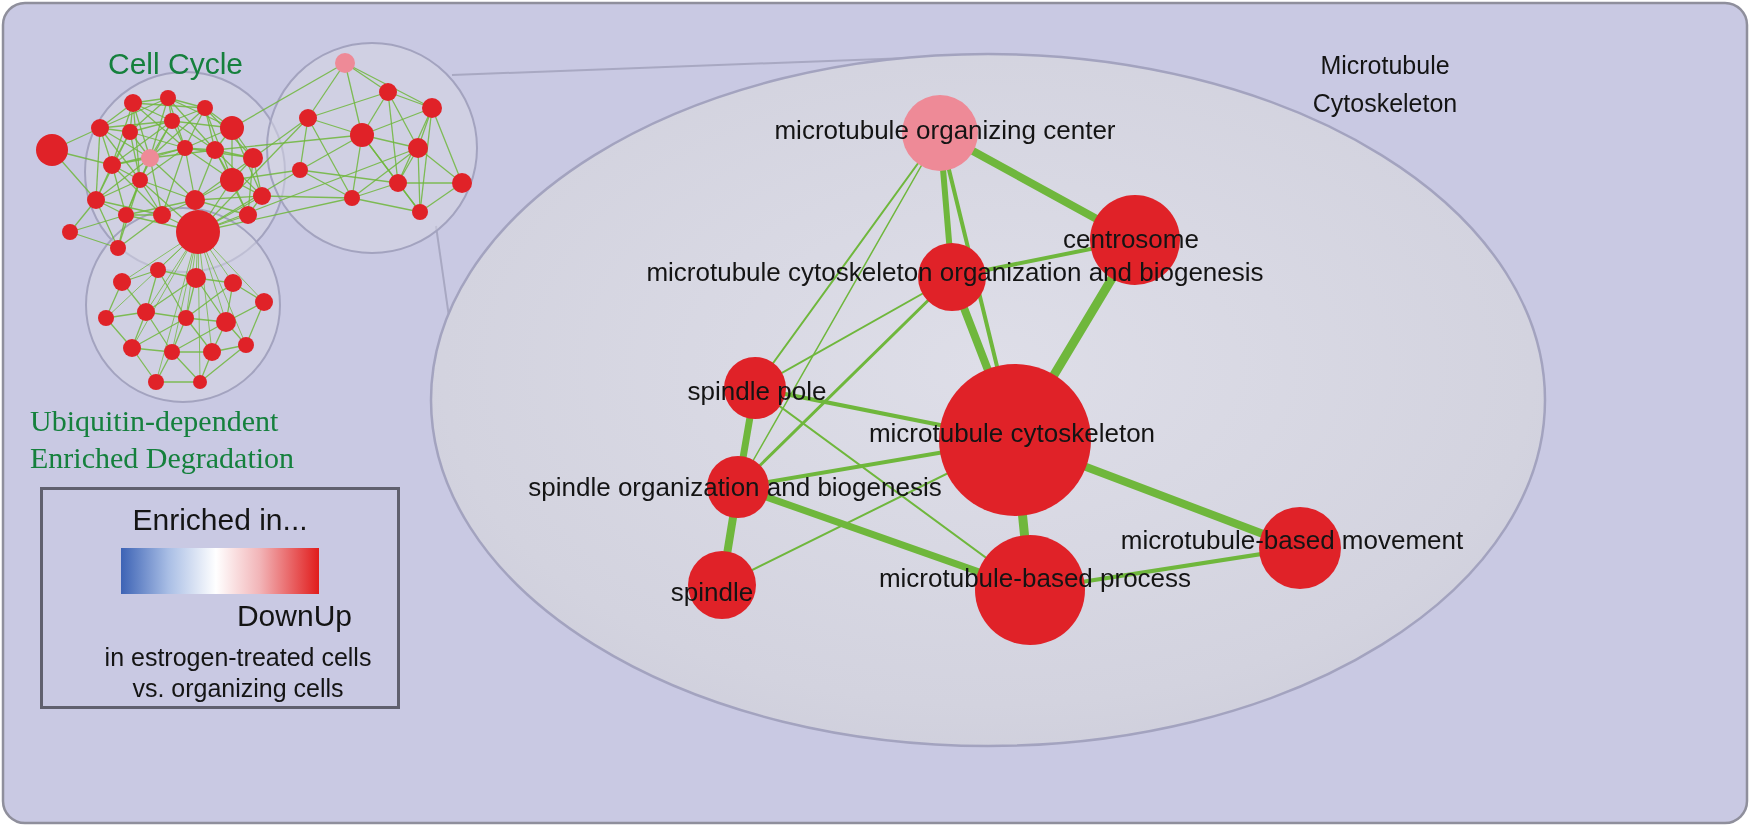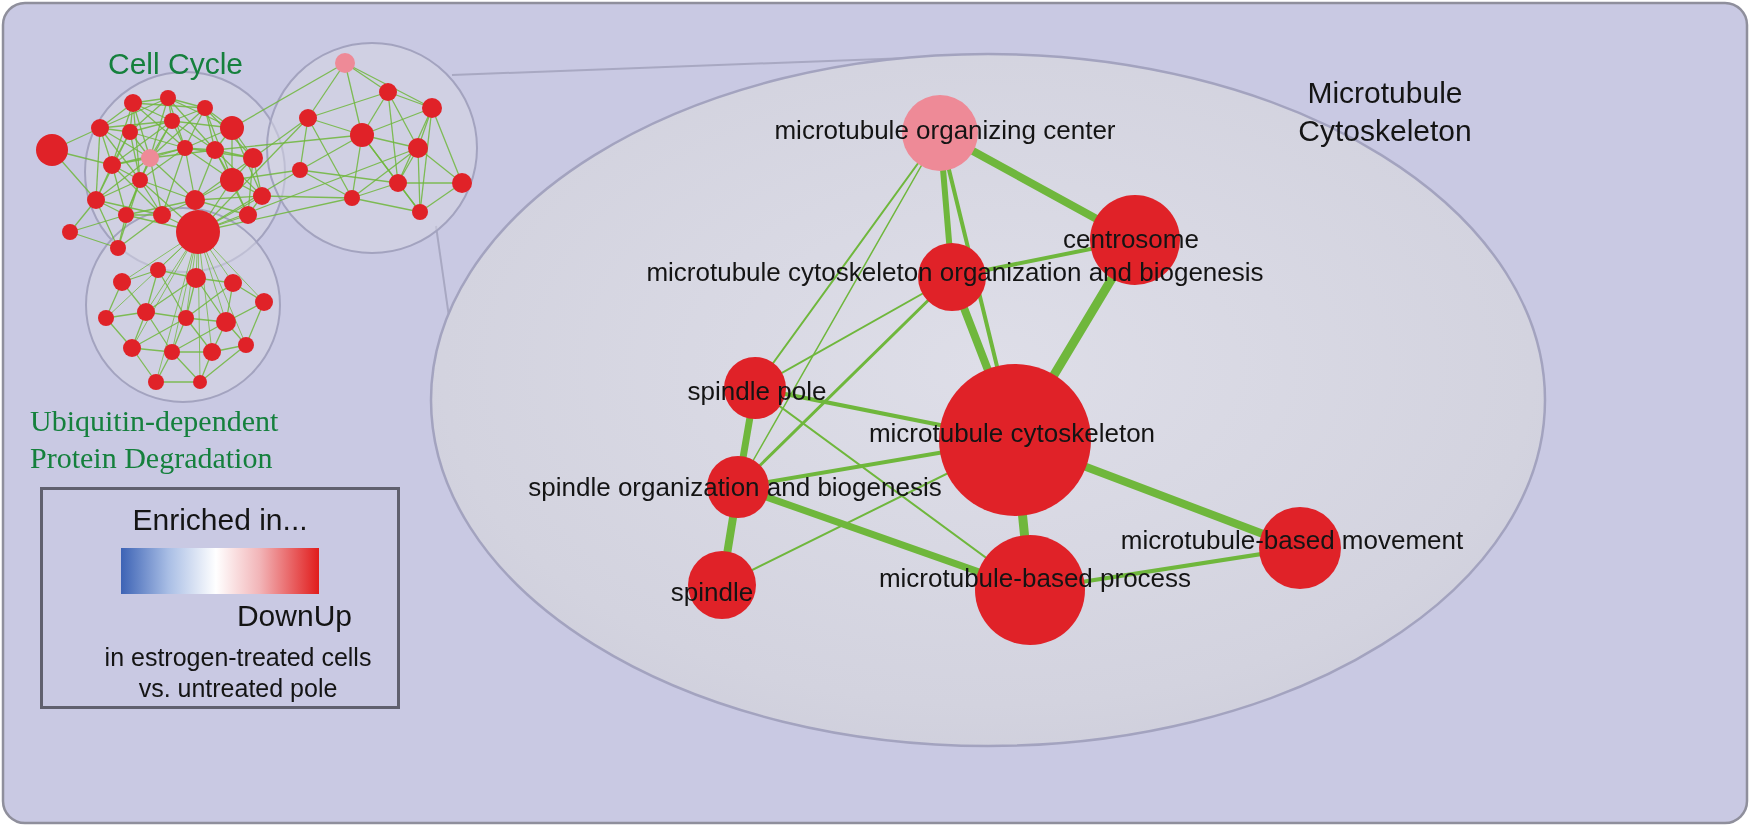--- a/index.html
+++ b/index.html
@@ -1,20 +1,20 @@
 <!DOCTYPE html>
 <html><head>
 <meta charset="utf-8">
 <style>
   html,body{margin:0;padding:0;background:#ffffff;font-family:"Liberation Sans",sans-serif;}
   .stage{position:relative;width:1750px;height:826px;overflow:hidden;}
   .stage svg{position:absolute;left:0;top:0;}
   .overlay{position:absolute;color:#141414;}
   .cluster-label{color:#15803d;font-size:30px;line-height:37px;}
-  .zoom-title{font-size:30px;line-height:38px;text-align:center;width:260px;left:1255px;top:46px;margin-top:28px;}
+  .zoom-title{font-size:25px;line-height:38px;text-align:center;width:260px;left:1255px;top:46px;}
   .cc-label{left:108px;top:45px;}
   .ub-label{left:30px;top:402px;font-family:Liberation Serif, serif;}
   .legend{position:absolute;left:40px;top:487px;width:360px;height:222px;border:3px solid #60606e;
           box-sizing:border-box;text-align:center;color:#141414;}
   .legend-title{font-size:30px;margin-top:13px;}
   .legend-bar{width:198px;height:46px;margin:11px auto 0;}
   .legend-row{display:flex;justify-content:flex-end;width:264px;margin:5px auto 0;font-size:30px;}
   .legend-caption{font-size:25px;line-height:31px;margin-top:9px;padding-left:36px;}
   svg text{font-family:"Liberation Sans",sans-serif;}
 </style>
@@ -343,34 +343,34 @@
         <text x="712" y="601" text-anchor="middle" font-size="26" fill="#141414">spindle</text>
         <text x="1035" y="587" text-anchor="middle" font-size="26" fill="#141414">microtubule-based process</text>
         <text x="1292" y="549" text-anchor="middle" font-size="26" fill="#141414">microtubule-based movement</text>
       </g>
   </svg>
 
   <div class="overlay cluster-label cc-label">Cell Cycle</div>
 
   <div class="overlay cluster-label ub-label">
     <div>Ubiquitin-dependent</div>
-    <div>Protein Degradation</div>
+    <div>Enriched Degradation</div>
   </div>
 
   <div class="overlay zoom-title">
     <div>Microtubule</div>
     <div>Cytoskeleton</div>
   </div>
 
   <div class="legend">
     <div class="legend-title">Enriched in...</div>
     <div class="legend-bar" id="legend-bar" style="background: linear-gradient(90deg, rgb(61, 99, 181) 0%, rgb(169, 190, 229) 24%, rgb(255, 255, 255) 48%, rgb(242, 181, 184) 70%, rgb(225, 28, 28) 100%);"></div>
     <div class="legend-row">
       <span>Down</span>
       <span>Up</span>
     </div>
     <div class="legend-caption">
       <div>in estrogen-treated cells</div>
-      <div>vs. untreated pole</div>
+      <div>vs. organizing cells</div>
     </div>
   </div>
 
 </div>
 
 </body></html>

